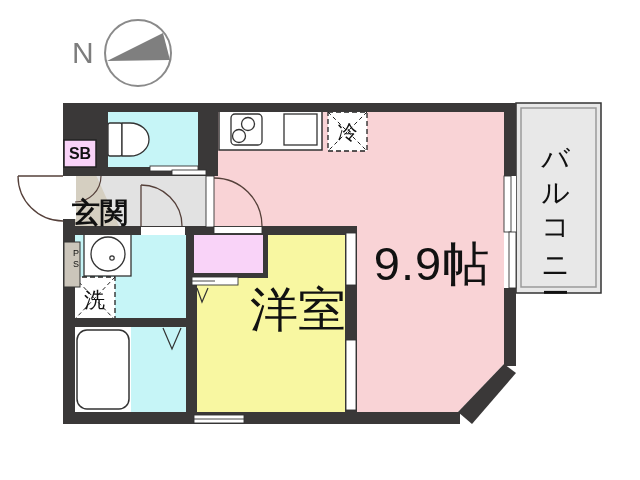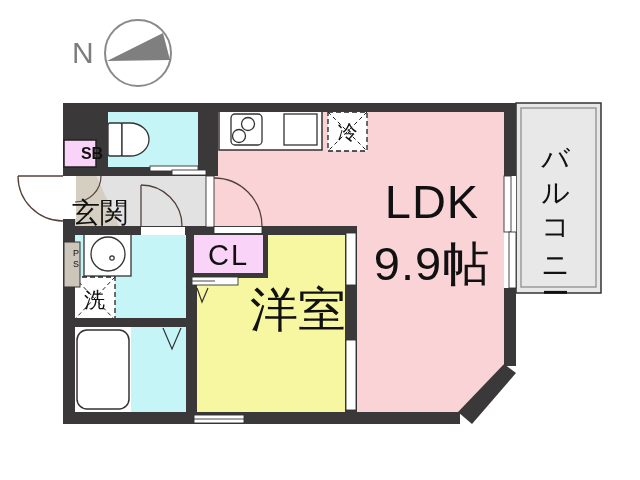--- a/index.html
+++ b/index.html
@@ -9,23 +9,23 @@
     background:#ffffff;
     font-family:"Liberation Sans", sans-serif;
     overflow:hidden;
   }
   #plan svg{position:absolute;left:0;top:0;}
   .lbl{position:absolute;color:#111;line-height:1;white-space:nowrap;}
   #n-label{font-size:30px;color:#7d7d7d;}
   #ldk-label,#ldk-size{width:160px;font-size:47px;text-align:center;letter-spacing:1px;}
   #yo-label,#yo-size{width:150px;font-size:48px;text-align:right;}
   #cl-label{width:69px;font-size:29px;text-align:center;letter-spacing:2px;}
-  #sb-label{width:32px;font-size:16px;font-weight:bold;text-align:center;padding-left:12px;}
+  #sb-label{width:32px;font-size:16px;font-weight:bold;text-align:center;}
   #ps-label{width:16px;font-size:9px;text-align:center;writing-mode:vertical-rl;text-orientation:upright;letter-spacing:1px;}
-  #genkan-label{width:60px;font-size:28px;text-align:center;}
+  #genkan-label{width:60px;font-size:28px;text-align:center;font-weight:bold;}
   #sen-label{width:41px;font-size:21px;text-align:center;}
   #rei-label{width:39px;font-size:20px;text-align:center;}
   #balcony-label{writing-mode:vertical-rl;font-size:28px;letter-spacing:6px;height:180px;text-align:center;}
 </style>
 </head>
 <body>
 
 <div id="plan">
 
   <svg width="640" height="480" viewBox="0 0 640 480">
@@ -163,23 +163,21 @@
       <polyline points="163,328 172,349 181,328" fill="none" stroke="#333333" stroke-width="1.2"></polyline>
     </g>
 
     <g>
       <circle cx="138" cy="53" r="33" fill="none" stroke="#8a8a8a" stroke-width="2"></circle>
       <polygon points="107,61 163,33 170,60" fill="#7f7f7f"></polygon>
     </g>
   </svg>
 
   <div class="lbl" id="n-label" style="left:72px;  top:38px;">N</div>
-  <div class="lbl" id="ldk-label" style="left:352px; top:178px;">LDK</div>
   <div class="lbl" id="ldk-size" style="left:352px; top:240px;">9.9帖</div>
   <div class="lbl" id="yo-label" style="left:196px; top:286px;">洋室</div>
-  <div class="lbl" id="cl-label" style="left:194px; top:241px;">CL</div>
   <div class="lbl" id="sb-label" style="left:64px;  top:146px;">SB</div>
   <div class="lbl" id="ps-label" style="left:64px;  top:248px;">PS</div>
   <div class="lbl" id="genkan-label" style="left:70px;  top:199px;">玄関</div>
   <div class="lbl" id="sen-label" style="left:74px;  top:289px;">洗</div>
   <div class="lbl" id="rei-label" style="left:328px; top:122px;">冷</div>
   <div class="lbl" id="balcony-label" style="left:541px; top:116px;">バルコニー</div>
 </div>
 
 </body></html>

